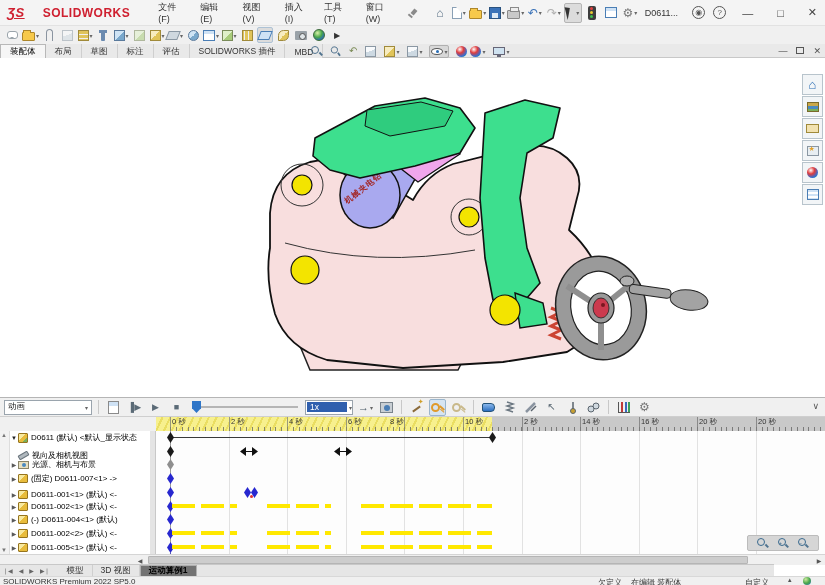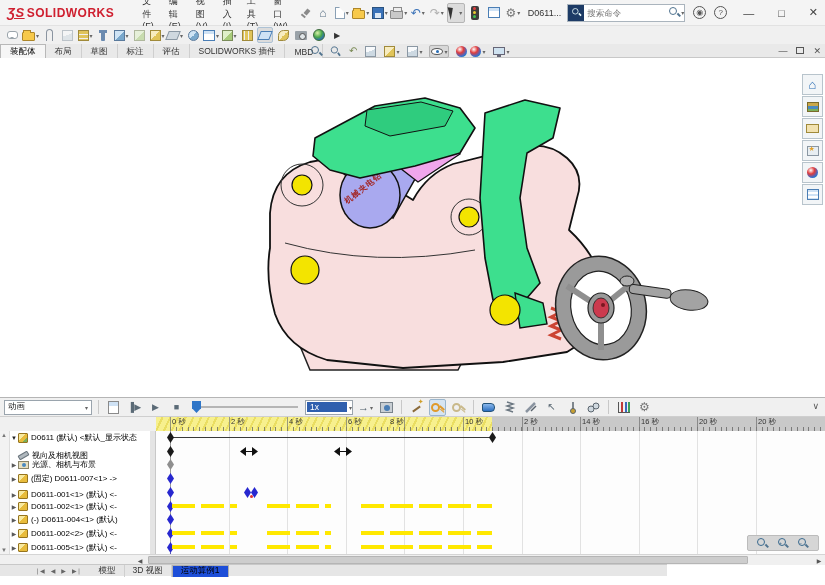--- a/index.html
+++ b/index.html
@@ -2,21 +2,21 @@
 <html><head>
 <meta charset="utf-8">
 <style>
   * { margin:0; padding:0; box-sizing:border-box; }
   html,body { width:825px; height:585px; overflow:hidden; font-family:"Liberation Sans",sans-serif; background:#f0f0f0; }
   #app { position:relative; width:825px; height:585px; background:#fff; }
 
   
   #titlebar { position:absolute; left:0; top:0; width:825px; height:26px; background:#f4f4f4; border-bottom:1px solid #e2e2e2; display:flex; align-items:center; }
   .brand { margin-left:7px; color:#cf2030; font-weight:bold; font-size:12px; letter-spacing:0.5px; white-space:nowrap; }
-  .brand .dsmark { font-style:italic; font-size:13px; margin-right:2px;text-decoration:underline; }
+  .brand .dsmark { font-style:italic; font-size:13px; margin-right:18px;text-decoration:underline; }
   #menus { display:flex; margin-left:22px; gap:3px; }
   .menu-item { font-size:9px; color:#333; padding:3px 6px; }
   .pin { width:10px; height:10px; position:relative; margin:0 6px; }
   .pin::before{content:"";position:absolute;left:5px;top:1px;width:4px;height:6px;background:#8a8a8a;transform:rotate(40deg);}
   .pin::after{content:"";position:absolute;left:1px;top:7px;width:5px;height:1.5px;background:#8a8a8a;transform:rotate(40deg);}
   #quick-icons { display:flex; align-items:center; gap:1px; margin-left:8px; }
   .qi { height:20px; min-width:18px; display:flex; align-items:center; justify-content:center; border-radius:2px; position:relative; }
   .qi.pressed { background:#dcdcdc; border:1px solid #b5b5b5; }
   .caret { font-size:6px; color:#666; margin-left:1px; }
   .g { font-size:12px; color:#5a7186; line-height:1; }
@@ -169,24 +169,24 @@
   .magp::before{border-color:#3a6a8f;}
   .magp i{position:absolute;left:1.5px;top:2px;font-size:5px;color:#3a6a8f;font-style:normal;}
 
   
   #hscroll{position:absolute;left:0;top:554px;width:825px;height:10px;background:#f0f0f0;border-top:1px solid #d5d5d5;}
   #hscroll .zone{position:absolute;left:134px;top:0;right:0;height:10px;background:#f0f0f0;display:flex;align-items:center;}
   .sbtn{width:12px;height:9px;font-size:6px;color:#555;display:flex;align-items:center;justify-content:center;}
   #hthumb{position:absolute;left:148px;top:1px;width:600px;height:8px;background:#cdcdcd;border:1px solid #b5b5b5;border-radius:1px;}
 
   
-  #bottomtabs{position:absolute;left:0;top:564px;width:667px;height:12px;background:#e6e6e6;border-top:1px solid #c8c8c8;display:flex;align-items:center;padding-left:32px;}
+  #bottomtabs{position:absolute;left:0;top:564px;width:774px;height:12px;background:#e6e6e6;border-top:1px solid #c8c8c8;display:flex;align-items:center;}
   .navb{font-size:6px;color:#666;padding:0 3px;}
   .btab{font-size:8.5px;color:#333;padding:0 8px;height:12px;display:flex;align-items:center;border-right:1px solid #cfcfcf;}
-  .btab.active{background:#1d4ed8;border:1px solid #b0b0b0;border-bottom:none;color:#000;}
+  .btab.active{background:#737373;border:1px solid #b0b0b0;border-bottom:none;color:#000;font-weight:bold;}
 
   
   #statusbar{position:absolute;left:0;top:576px;width:825px;height:9px;background:#f0f0f0;border-top:1px solid #d8d8d8;font-size:8px;color:#333;}
   #statusbar .lft{position:absolute;left:3px;top:0;}
   #statusbar .s1{position:absolute;left:598px;top:0;}
   #statusbar .s2{position:absolute;left:631px;top:0;}
   #statusbar .s3{position:absolute;left:745px;top:0;}
   #statusbar .s4{position:absolute;left:788px;top:-1px;font-size:7px;color:#555;}
   .sglobe{position:absolute;left:803px;top:0px;width:8px;height:8px;border-radius:50%;background:radial-gradient(circle at 35% 30%,#cfe8a0,#4aa84a 50%,#2a6fb5);}
 </style>
@@ -247,28 +247,20 @@
         </span>
       <span class="qi">
           <span class="pane-icon"></span>
         </span>
       <span class="qi">
           <span class="gear-g">⚙</span>
           <span class="caret">▾</span>
         </span>
     </div>
     <span id="doc-title">D0611...</span>
-    <div id="searchbox">
-      <span class="sw-sq">
-          <span class="mag"></span>
-        </span>
-      <input placeholder="搜索命令" style="">
-      <span class="mag"></span>
-      <span class="caret">▾</span>
-    </div>
     <div style="display:flex;align-items:center;gap:8px;margin-left:8px;">
       <span class="circ">◉</span>
       <span class="circ">?</span>
       <span class="winbtn">—</span>
       <span class="winbtn">□</span>
       <span class="winbtn">✕</span>
     </div>
   </div>
 
   <div id="toolbar2">
@@ -733,14 +725,22 @@
   <div id="bottomtabs">
     <span class="navb">❘◀</span>
     <span class="navb">◀</span>
     <span class="navb">▶</span>
     <span class="navb">▶❘</span>
     <span class="btab" style="margin-left:6px">模型</span>
     <span class="btab">3D 视图</span>
     <span class="btab active">运动算例1</span>
   </div>
 
+  <div id="statusbar">
+    <span class="lft">SOLIDWORKS Premium 2022 SP5.0</span>
+    <span class="s1">欠定义</span>
+    <span class="s2">在编辑 装配体</span>
+    <span class="s3">自定义</span>
+    <span class="s4">▴</span>
+    <span class="sglobe"></span>
+  </div>
 
 </div>
 
 </body></html>

